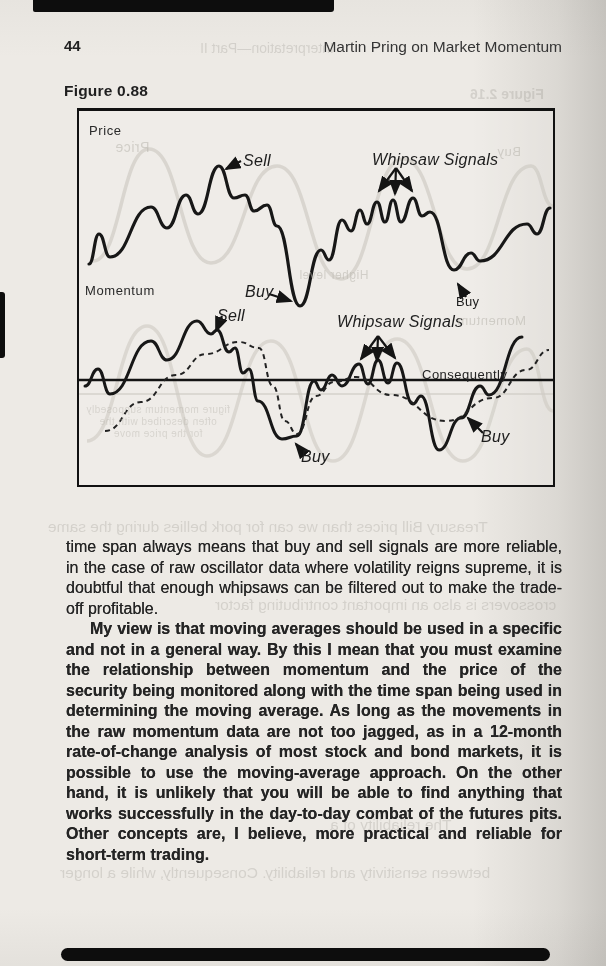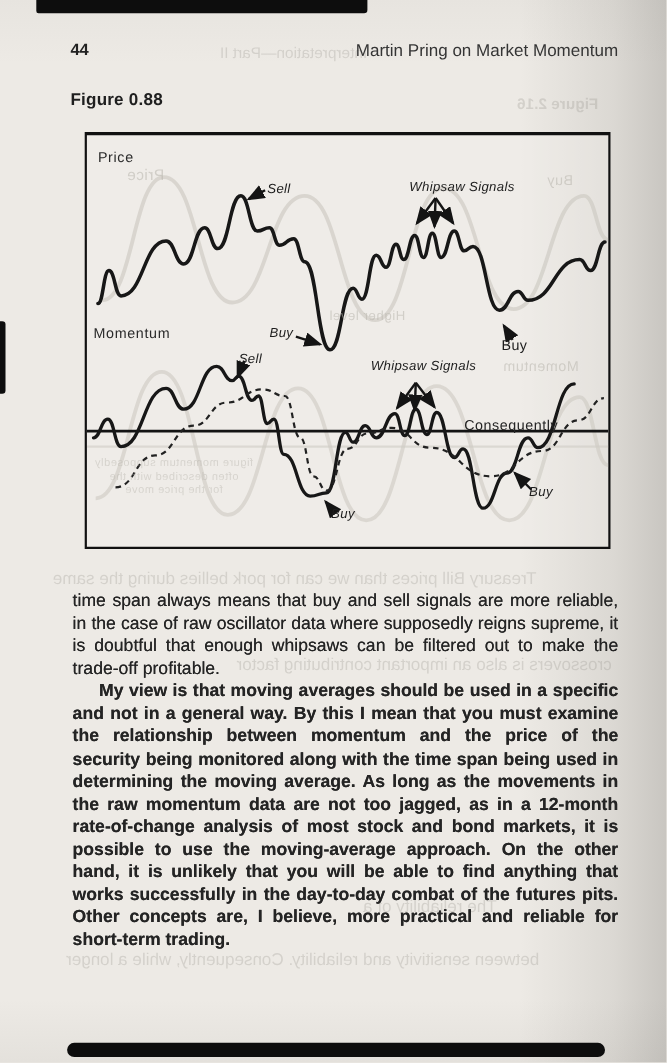--- a/index.html
+++ b/index.html
@@ -10,25 +10,25 @@
       linear-gradient(to bottom, rgba(120,118,112,.05), rgba(120,118,112,0) 6%, rgba(120,118,112,0) 94%, rgba(120,118,112,.08)),
       #edeae5;
     font-family:"Liberation Sans", sans-serif;color:#2b2b2b;
   }
   .abs{position:absolute;}
   .scanbar{position:absolute;background:#0d0d0d;}
   .hdr-num{font-weight:bold;font-size:15px;color:#222;}
   .hdr-title{font-size:15.5px;color:#353535;}
   .fig-title{font-weight:bold;font-size:15.5px;color:#1f1f1f;letter-spacing:.2px;}
   .figure-box{
-    position:absolute;left:77px;top:120px;width:474px;height:374px;
+    position:absolute;left:77px;top:108px;width:474px;height:374px;
     border:2px solid #111;border-top-width:3px;background:rgba(244,242,238,.35);
   }
   .fig-label{position:absolute;font-size:13px;color:#2a2a2a;letter-spacing:.6px;}
-  .fig-anno{position:absolute;font-size:12px;font-style:italic;color:#1d1d1d;letter-spacing:.3px;white-space:nowrap;}
+  .fig-anno{position:absolute;font-size:16px;font-style:italic;color:#1d1d1d;letter-spacing:.3px;white-space:nowrap;}
   .fig-anno.upright{font-style:normal;font-size:13px;}
   .eq-label{position:absolute;font-size:13px;color:#242424;letter-spacing:.5px;}
   .ghost{transform:scaleX(-1);}
   .fig-ghost{position:absolute;color:#b9b6ae;opacity:.55;white-space:nowrap;letter-spacing:.5px;}
   .ghost-text{position:absolute;font-size:15.5px;color:#8f8c85;opacity:.26;white-space:nowrap;transform:scaleX(-1);}
   .body-text{
     position:absolute;left:66px;top:537px;width:496px;
     font-size:16px;line-height:20.5px;color:#242424;text-align:justify;
     text-shadow:0 0 .3px rgba(30,30,30,.85);
   }
@@ -112,17 +112,17 @@
       <div>for the price move</div>
     </div>
   </div>
 
   <div class="ghost-text" style="left:48px;top:518px;">Treasury Bill prices than we can for pork bellies during the same</div>
   <div class="ghost-text" style="left:215px;top:596px;">crossovers is also an important contributing factor</div>
   <div class="ghost-text" style="left:330px;top:816px;">The reliability of a</div>
   <div class="ghost-text" style="left:60px;top:864px;">between sensitivity and reliability. Consequently, while a longer</div>
 
   <div class="body-text">
-    <p>time span always means that buy and sell signals are more reliable, in the case of raw oscillator data where supposedly reigns supreme, it is doubtful that enough whipsaws can be filtered out to make the trade-off profitable.</p>
+    <p>time span always means that buy and sell signals are more reliable, in the case of raw oscillator data where volatility reigns supreme, it is doubtful that enough whipsaws can be filtered out to make the trade-off profitable.</p>
     <p class="ind">My view is that moving averages should be used in a specific and not in a general way. By this I mean that you must examine the relationship between momentum and the price of the security being monitored along with the time span being used in determining the moving average.  As long as the movements in the raw momentum data are not too jagged, as in a 12-month rate-of-change analysis of most stock and bond markets, it is possible to use the moving-average approach.  On the other hand, it is unlikely that you will be able to find anything that works successfully in the day-to-day combat of the futures pits.  Other concepts are, I believe, more practical and reliable for short-term trading.</p>
   </div>
 
 </div>
 
 </body></html>

